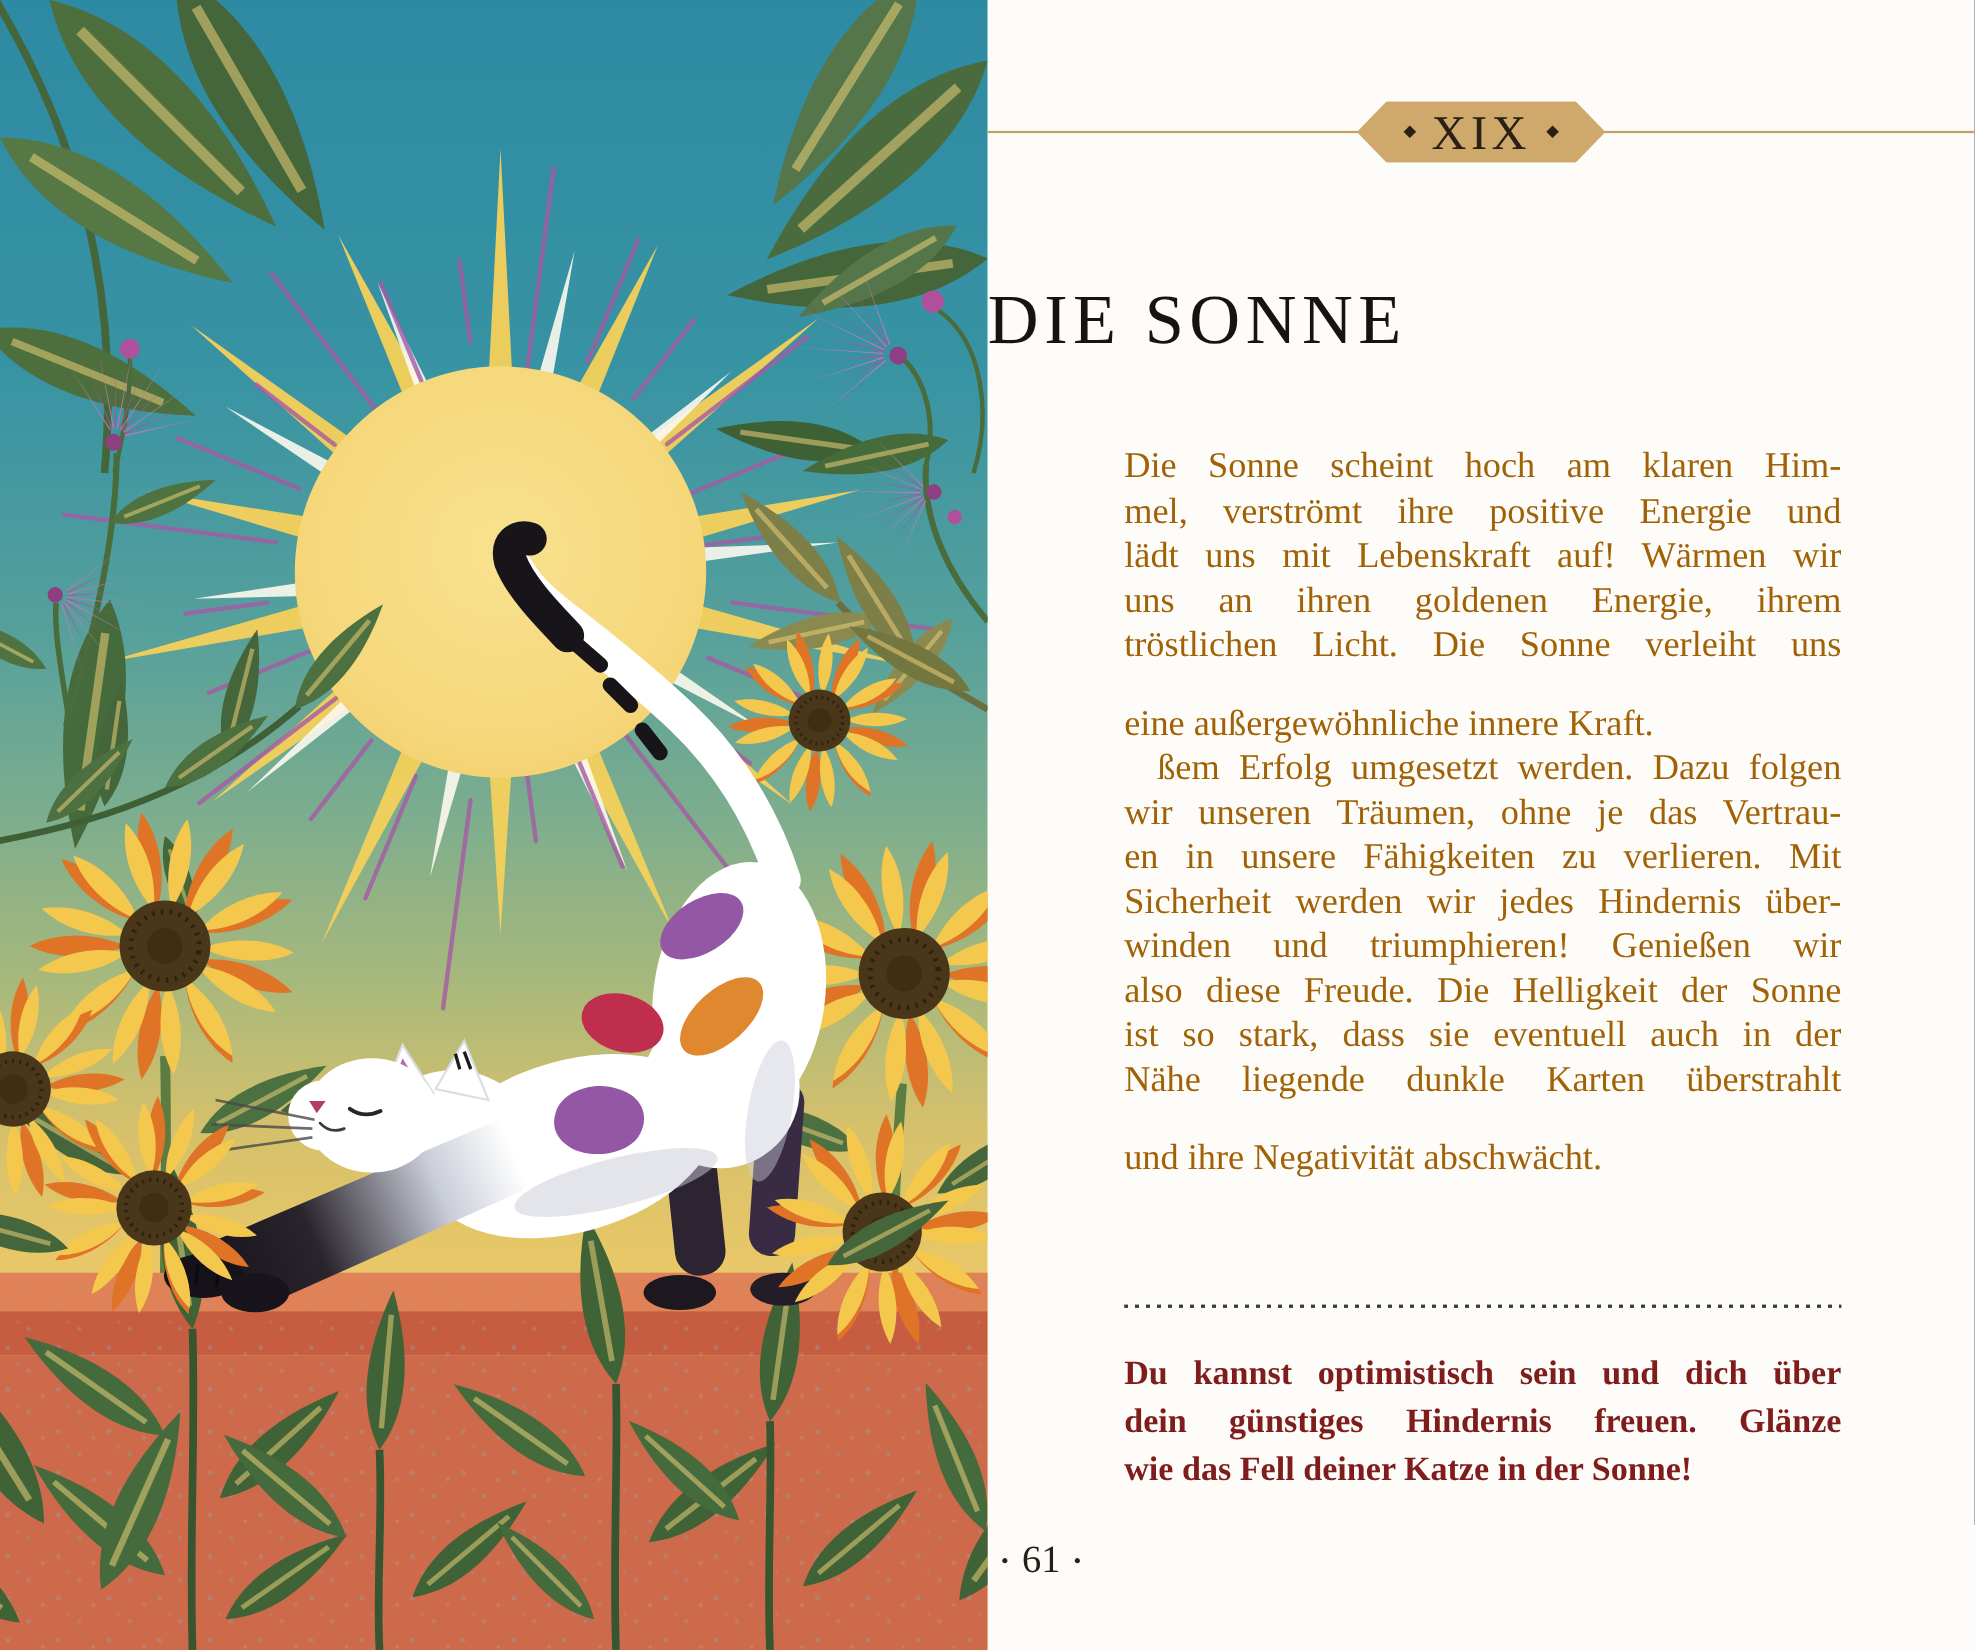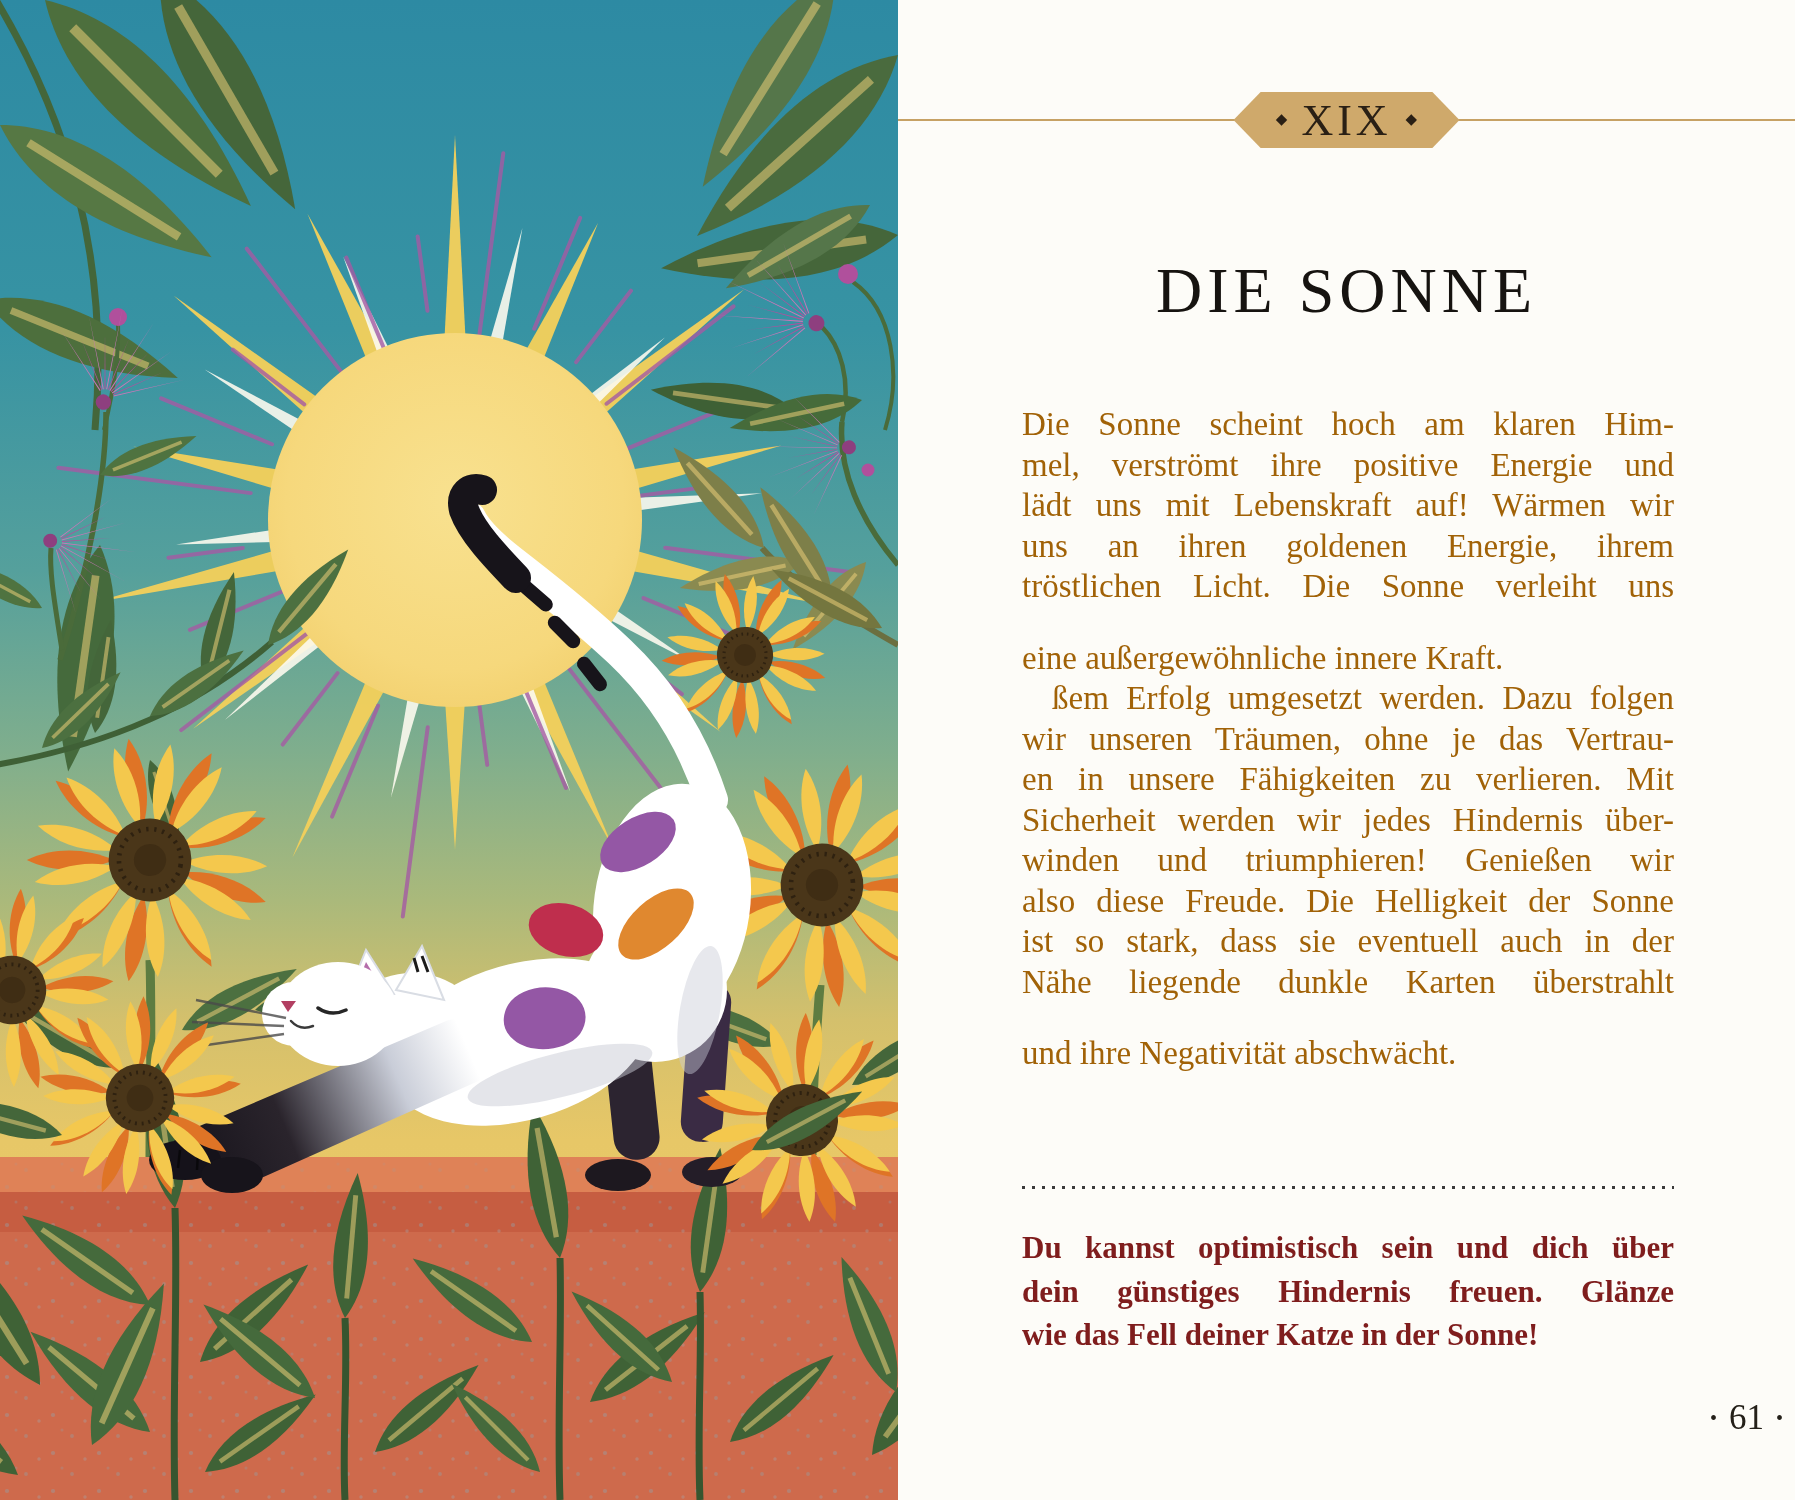--- a/index.html
+++ b/index.html
@@ -14,36 +14,36 @@
   .header-rule{position:absolute;left:0;right:0;top:119px;height:2px;background:#c6a164;}
   .chapter-badge{
     position:absolute;top:92px;left:50%;transform:translateX(-50%);
     width:226px;height:56px;background:#cfa96b;
     clip-path:polygon(0 50%,12% 0,88% 0,100% 50%,88% 100%,12% 100%);
     display:flex;align-items:center;justify-content:center;
     color:#2a2015;font-size:44px;letter-spacing:4px;
   }
   .chapter-badge .ornament{font-size:15px;margin:0 14px;letter-spacing:0;transform:translateY(-1px);}
   .page-title{
-    position:absolute;left:0;right:0;top:254px;text-align:center;
+    position:absolute;left:0;right:0;top:254px;
     font-size:64px;letter-spacing:5px;color:#161310;white-space:nowrap;
   }
   .body-text{position:absolute;left:124px;width:652px;top:404px;font-size:33px;line-height:40.5px;color:#a16207;}
   .body-text .line{text-align:justify;text-align-last:justify;white-space:normal;}
   .para .line:last-child{text-align-last:left;margin-top:31px;}
   .para.indent .line:first-child{text-indent:30px;}
   .divider-dotted{
     position:absolute;left:124px;width:652px;top:1186px;height:3px;
     background:repeating-linear-gradient(90deg,#3a3a3a 0 3px,transparent 3px 10px);
   }
   .outro-text{position:absolute;left:124px;width:652px;top:1226px;font-size:31px;font-weight:bold;line-height:43.5px;color:#7f1d1d;}
   .outro-text .line{text-align:justify;text-align-last:justify;}
   .outro-text .line:last-child{text-align-last:left;}
   .page-number{
-    position:absolute;left:0;right:0;top:1398px;text-align:right;
+    position:absolute;left:0;right:0;top:1398px;text-align:left;
     font-size:35px;color:#242019;
   }
   .page-number .ornament{font-size:20px;margin:0 12px;vertical-align:4px;}
 </style>
 </head>
 <body>
 
 <div class="stage">
 
   <svg class="illustration" viewBox="0 0 898 1500" xmlns="http://www.w3.org/2000/svg">

